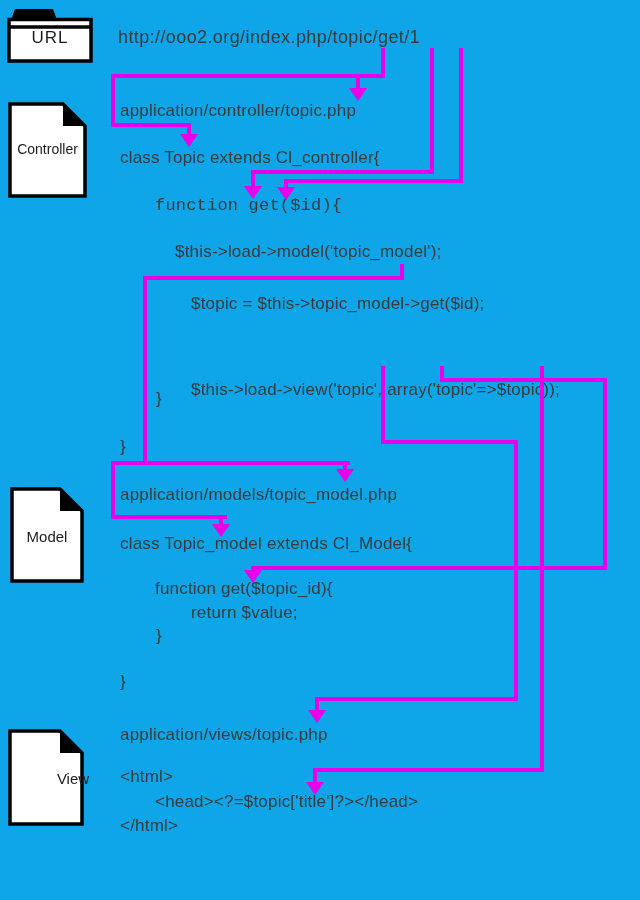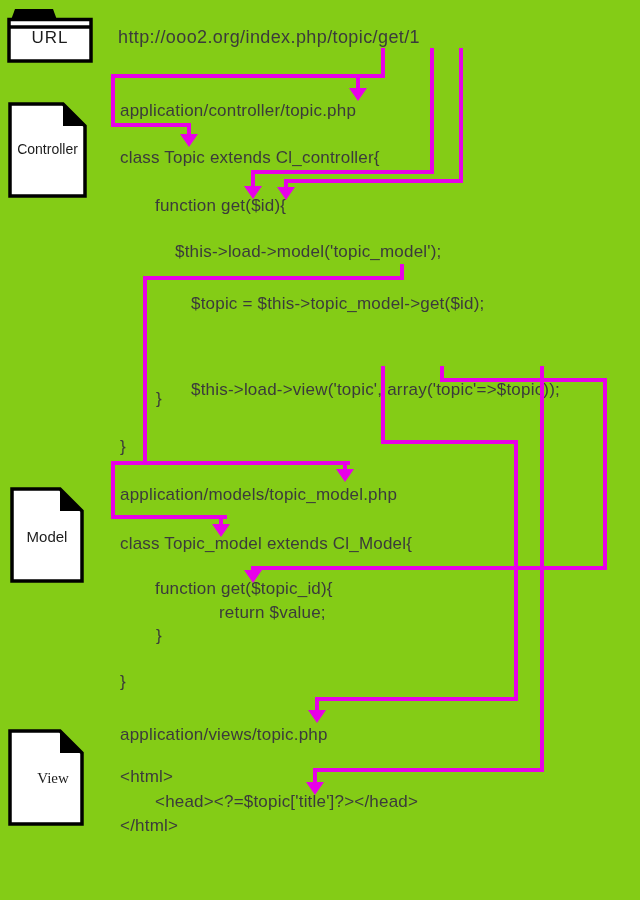--- a/index.html
+++ b/index.html
@@ -1,16 +1,16 @@
 <!DOCTYPE html>
 <html><head>
 <meta charset="utf-8">
 <style>
   html,body{margin:0;padding:0;background:#ffffff;}
-  #canvas{position:relative;width:640px;height:900px;background:#84cc16;overflow:hidden;
+  #canvas{position:relative;width:640px;height:900px;background:#0ea5e9;overflow:hidden;
           font-family:"Liberation Sans",sans-serif;}
   .code{position:absolute;font-size:17px;letter-spacing:.2px;color:#3b3b3b;white-space:pre;line-height:20px;}
   .url-text{font-size:18px;letter-spacing:.4px;}
   .lbl{position:absolute;color:#1c1c1c;text-align:center;line-height:1;}
   .ln{position:absolute;background:#e800e8;}
   .ah{position:absolute;width:0;height:0;border-left:9px solid transparent;
       border-right:9px solid transparent;border-top:13px solid #e800e8;}
   .icon{position:absolute;}
 </style>
 </head>
@@ -34,37 +34,37 @@
   <svg class="icon" style="left:10px;top:487px;" width="74" height="96" viewBox="0 0 74 96">
     <path d="M2,2 H50 L72,24 V94 H2 Z" fill="#fff" stroke="#000" stroke-width="3.5"></path>
     <polygon points="50,2 72,24 50,24" fill="#000"></polygon>
   </svg>
   <div class="lbl" style="left:10px;top:529px;width:74px;font-size:15px;">Model</div>
 
   <svg class="icon" style="left:8px;top:729px;" width="76" height="97" viewBox="0 0 76 97">
     <path d="M2,2 H52 L74,24 V95 H2 Z" fill="#fff" stroke="#000" stroke-width="3.5"></path>
     <polygon points="52,2 74,24 52,24" fill="#000"></polygon>
   </svg>
-  <div class="lbl" style="left:4px;top:771px;width:98px;font-size:15px;font-family:Liberation Serif, serif;">View</div>
+  <div class="lbl" style="left:24px;top:771px;width:98px;font-size:15px;">View</div>
 
   <div class="code url-text" style="left:118px;top:27px;">http://ooo2.org/index.php/topic/get/1</div>
 
   <div class="code" style="left:120px;top:148px;">class Topic extends Cl_controller{</div>
   <div class="code" style="left:120px;top:101px;">application/controller/topic.php</div>
-  <div class="code" style="left:155px;top:196px;">function get($id){</div>
+  <div class="code" style="left:155px;top:196px;font-family:Liberation Mono, monospace;">function get($id){</div>
   <div class="code" style="left:175px;top:242px;">$this-&gt;load-&gt;model('topic_model');</div>
   <div class="code" style="left:191px;top:294px;">$topic = $this-&gt;topic_model-&gt;get($id);</div>
   <div class="code" style="left:191px;top:344px;margin-top:36px;">$this-&gt;load-&gt;view('topic', array('topic'=&gt;$topic));</div>
   <div class="code" style="left:156px;top:389px;">}</div>
   <div class="code" style="left:120px;top:437px;">}</div>
 
   <div class="code" style="left:120px;top:485px;">application/models/topic_model.php</div>
   <div class="code" style="left:120px;top:534px;">class Topic_model extends Cl_Model{</div>
   <div class="code" style="left:155px;top:579px;">function get($topic_id){</div>
-  <div class="code" style="left:191px;top:603px;margin-left:28px;">return $value;</div>
+  <div class="code" style="left:191px;top:603px;">return $value;</div>
   <div class="code" style="left:156px;top:626px;">}</div>
   <div class="code" style="left:120px;top:672px;">}</div>
 
   <div class="code" style="left:120px;top:725px;">application/views/topic.php</div>
   <div class="code" style="left:120px;top:767px;">&lt;html&gt;</div>
   <div class="code" style="left:155px;top:792px;">&lt;head&gt;&lt;?=$topic['title']?&gt;&lt;/head&gt;</div>
   <div class="code" style="left:120px;top:816px;">&lt;/html&gt;</div>
 
   <div>
     <div class="ln" style="left:381px;top:48px;width:4px;height:30px;"></div>

